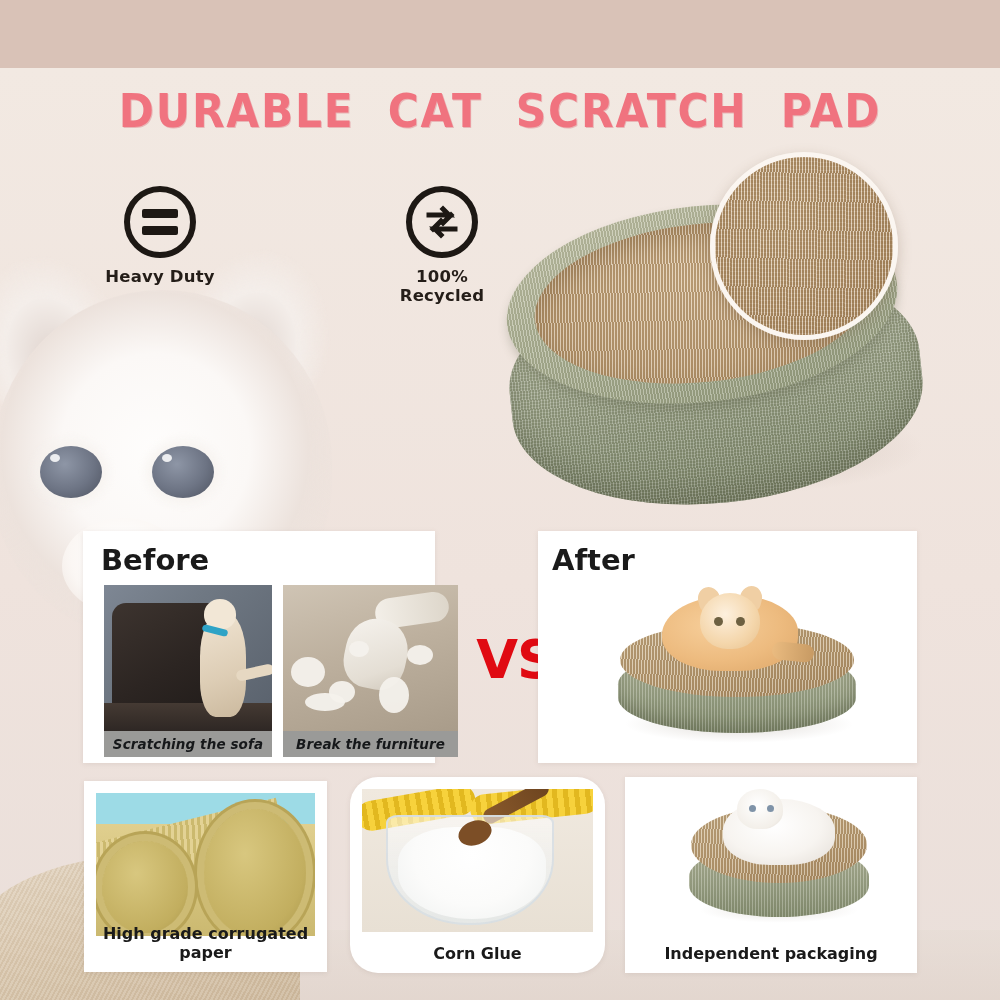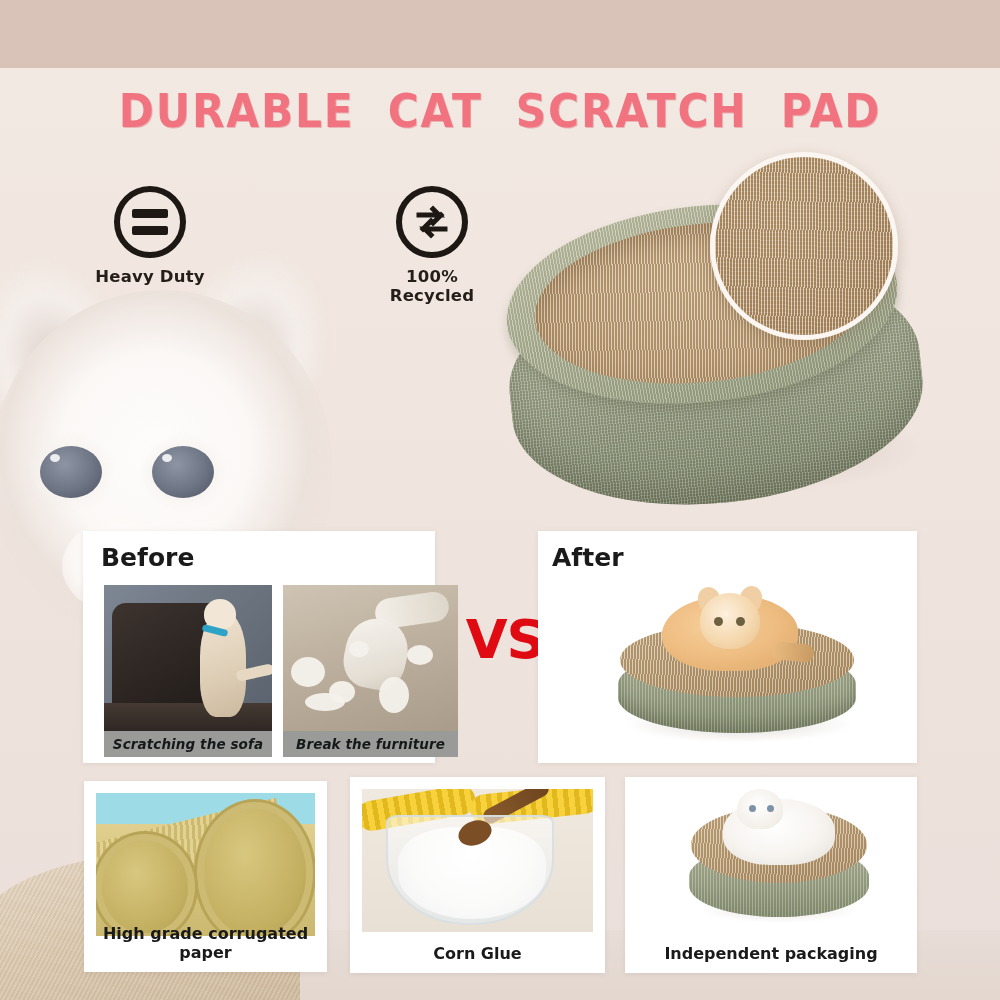--- a/index.html
+++ b/index.html
@@ -58,21 +58,21 @@
   .title {
     position:absolute; left:0; top:84px; width:1000px; text-align:center;
     font-family:"DejaVu Sans", sans-serif;
     font-weight:700; font-size:46px; letter-spacing:2px;
     color:#f0737f; white-space:pre;
     transform:scaleX(.92); transform-origin:center;
     text-shadow:1px 1px 0 rgba(214,90,104,.35);
   }
 
   
-  .features { position:absolute; left:80px; top:186px; width:430px; height:118px; }
+  .features { position:absolute; left:90px; top:186px; width:430px; height:118px; }
   .feature { position:absolute; top:0; width:140px; text-align:center; }
   .feature.f0 { left:0; }
   .feature.f1 { left:136px; }
   .feature.f2 { left:282px; }
   .feature .circle {
     width:72px; height:72px; margin:0 auto; border:6px solid #1d1814; border-radius:50%;
     position:relative; background:transparent;
   }
   .feature .flabel {
     margin-top:9px; font-size:16.5px; font-weight:700; color:#241d18; letter-spacing:.2px;
@@ -133,21 +133,21 @@
     box-shadow:0 5px 14px rgba(120,95,70,.28); overflow:hidden;
   }
   .hero .zoom-bubble:after { content:""; position:absolute; inset:0;
       background:repeating-linear-gradient(92deg, rgba(255,255,255,.46) 0 1px, rgba(128,96,58,.46) 1px 3px),
                  repeating-linear-gradient(2deg, rgba(255,255,255,.16) 0 1px, rgba(128,96,58,.14) 1px 4px); }
 
   
   .card { position:absolute; background:#fff; box-shadow:0 1px 5px rgba(120,100,90,.13); }
   .card-before { left:83px; top:531px; width:352px; height:232px; }
   .card-after  { left:538px; top:531px; width:379px; height:232px; }
-  .card-head { font-family:"DejaVu Sans", sans-serif; font-weight:700; font-size:25px; color:#1a1a1a; }
+  .card-head { font-family:"DejaVu Sans", sans-serif; font-weight:700; font-size:29px; color:#1a1a1a; }
   .card-before .card-head { position:absolute; left:18px; top:12px; }
   .card-after  .card-head { position:absolute; left:14px; top:12px; }
 
   .thumb { position:absolute; overflow:hidden; background:#8e8e8c; }
   .thumb .cap {
     position:absolute; left:0; bottom:0; width:100%; height:26px; background:#9a9a98;
     color:#16181a; font-size:13.5px; font-weight:700; line-height:26px; text-align:center;
     font-family:"DejaVu Sans", sans-serif; letter-spacing:.1px;font-style:italic;
   }
   .thumb .ph { position:absolute; left:0; top:0; right:0; bottom:26px; }
@@ -198,31 +198,31 @@
   .card-after .gear { position:absolute; width:22px; height:24px; background:#f0cfa4;
       border-radius:50% 50% 30% 30%; }
   .card-after .gear.l { left:36px; top:-8px; transform:rotate(-16deg); }
   .card-after .gear.r { left:78px; top:-9px; transform:rotate(14deg); }
   .card-after .geye { position:absolute; top:22px; width:9px; height:9px; border-radius:50%; background:#6d6041; }
   .card-after .geye.l { left:52px; }
   .card-after .geye.r { left:74px; }
   .card-after .gtail { position:absolute; left:162px; top:54px; width:42px; height:18px;
       background:linear-gradient(90deg,#eabb80 0%,#c79a63 100%); border-radius:12px; transform:rotate(6deg); }
 
-  .vs { position:absolute; left:455px; top:608px; width:100px; text-align:center;
+  .vs { position:absolute; left:455px; top:628px; width:100px; text-align:right;
         font-family:"DejaVu Sans", sans-serif; font-weight:700; font-size:54px; color:#e00a12;
         letter-spacing:-1px; }
 
   
   .bp { position:absolute; background:#fff; box-shadow:0 1px 5px rgba(120,100,90,.13); }
   .bp .bimg { position:absolute; left:12px; top:12px; right:12px; height:143px; overflow:hidden; }
   .bp .bcap { position:absolute; left:0; right:0; bottom:10px; text-align:center;
       font-family:"DejaVu Sans", sans-serif; font-weight:700; font-size:16px; color:#1a1a1a; }
   .bp1 { left:84px; top:781px; width:243px; height:191px; }
-  .bp2 { left:350px; top:777px; width:255px; height:196px; }
+  .bp2 { left:350px; top:777px; width:255px; height:196px;border-radius:28px; }
   .bp3 { left:625px; top:777px; width:292px; height:196px; }
 
   .corr-img { position:absolute; inset:0; background:linear-gradient(180deg,#9ddbe6 0%,#9ddbe6 22%,#e0cf8e 22%,#cbb970 100%); }
   .corr-img .roll { position:absolute; border-radius:50%;
       background:radial-gradient(ellipse at 40% 35%, #d8c77f 0%, #c2ae5f 70%, #a89549 100%);
       box-shadow:0 0 0 7px #cdbb74, 0 0 0 10px #b8a457; }
   .corr-img .roll.a { left:6px; top:48px; width:86px; height:92px; }
   .corr-img .roll.b { left:108px; top:16px; width:102px; height:128px; }
   .corr-img .sheet { position:absolute; left:-10px; top:28px; width:200px; height:60px;
       background:repeating-linear-gradient(100deg,#e3d294 0 3px,#cbb96e 3px 6px); transform:rotate(-14deg); }

